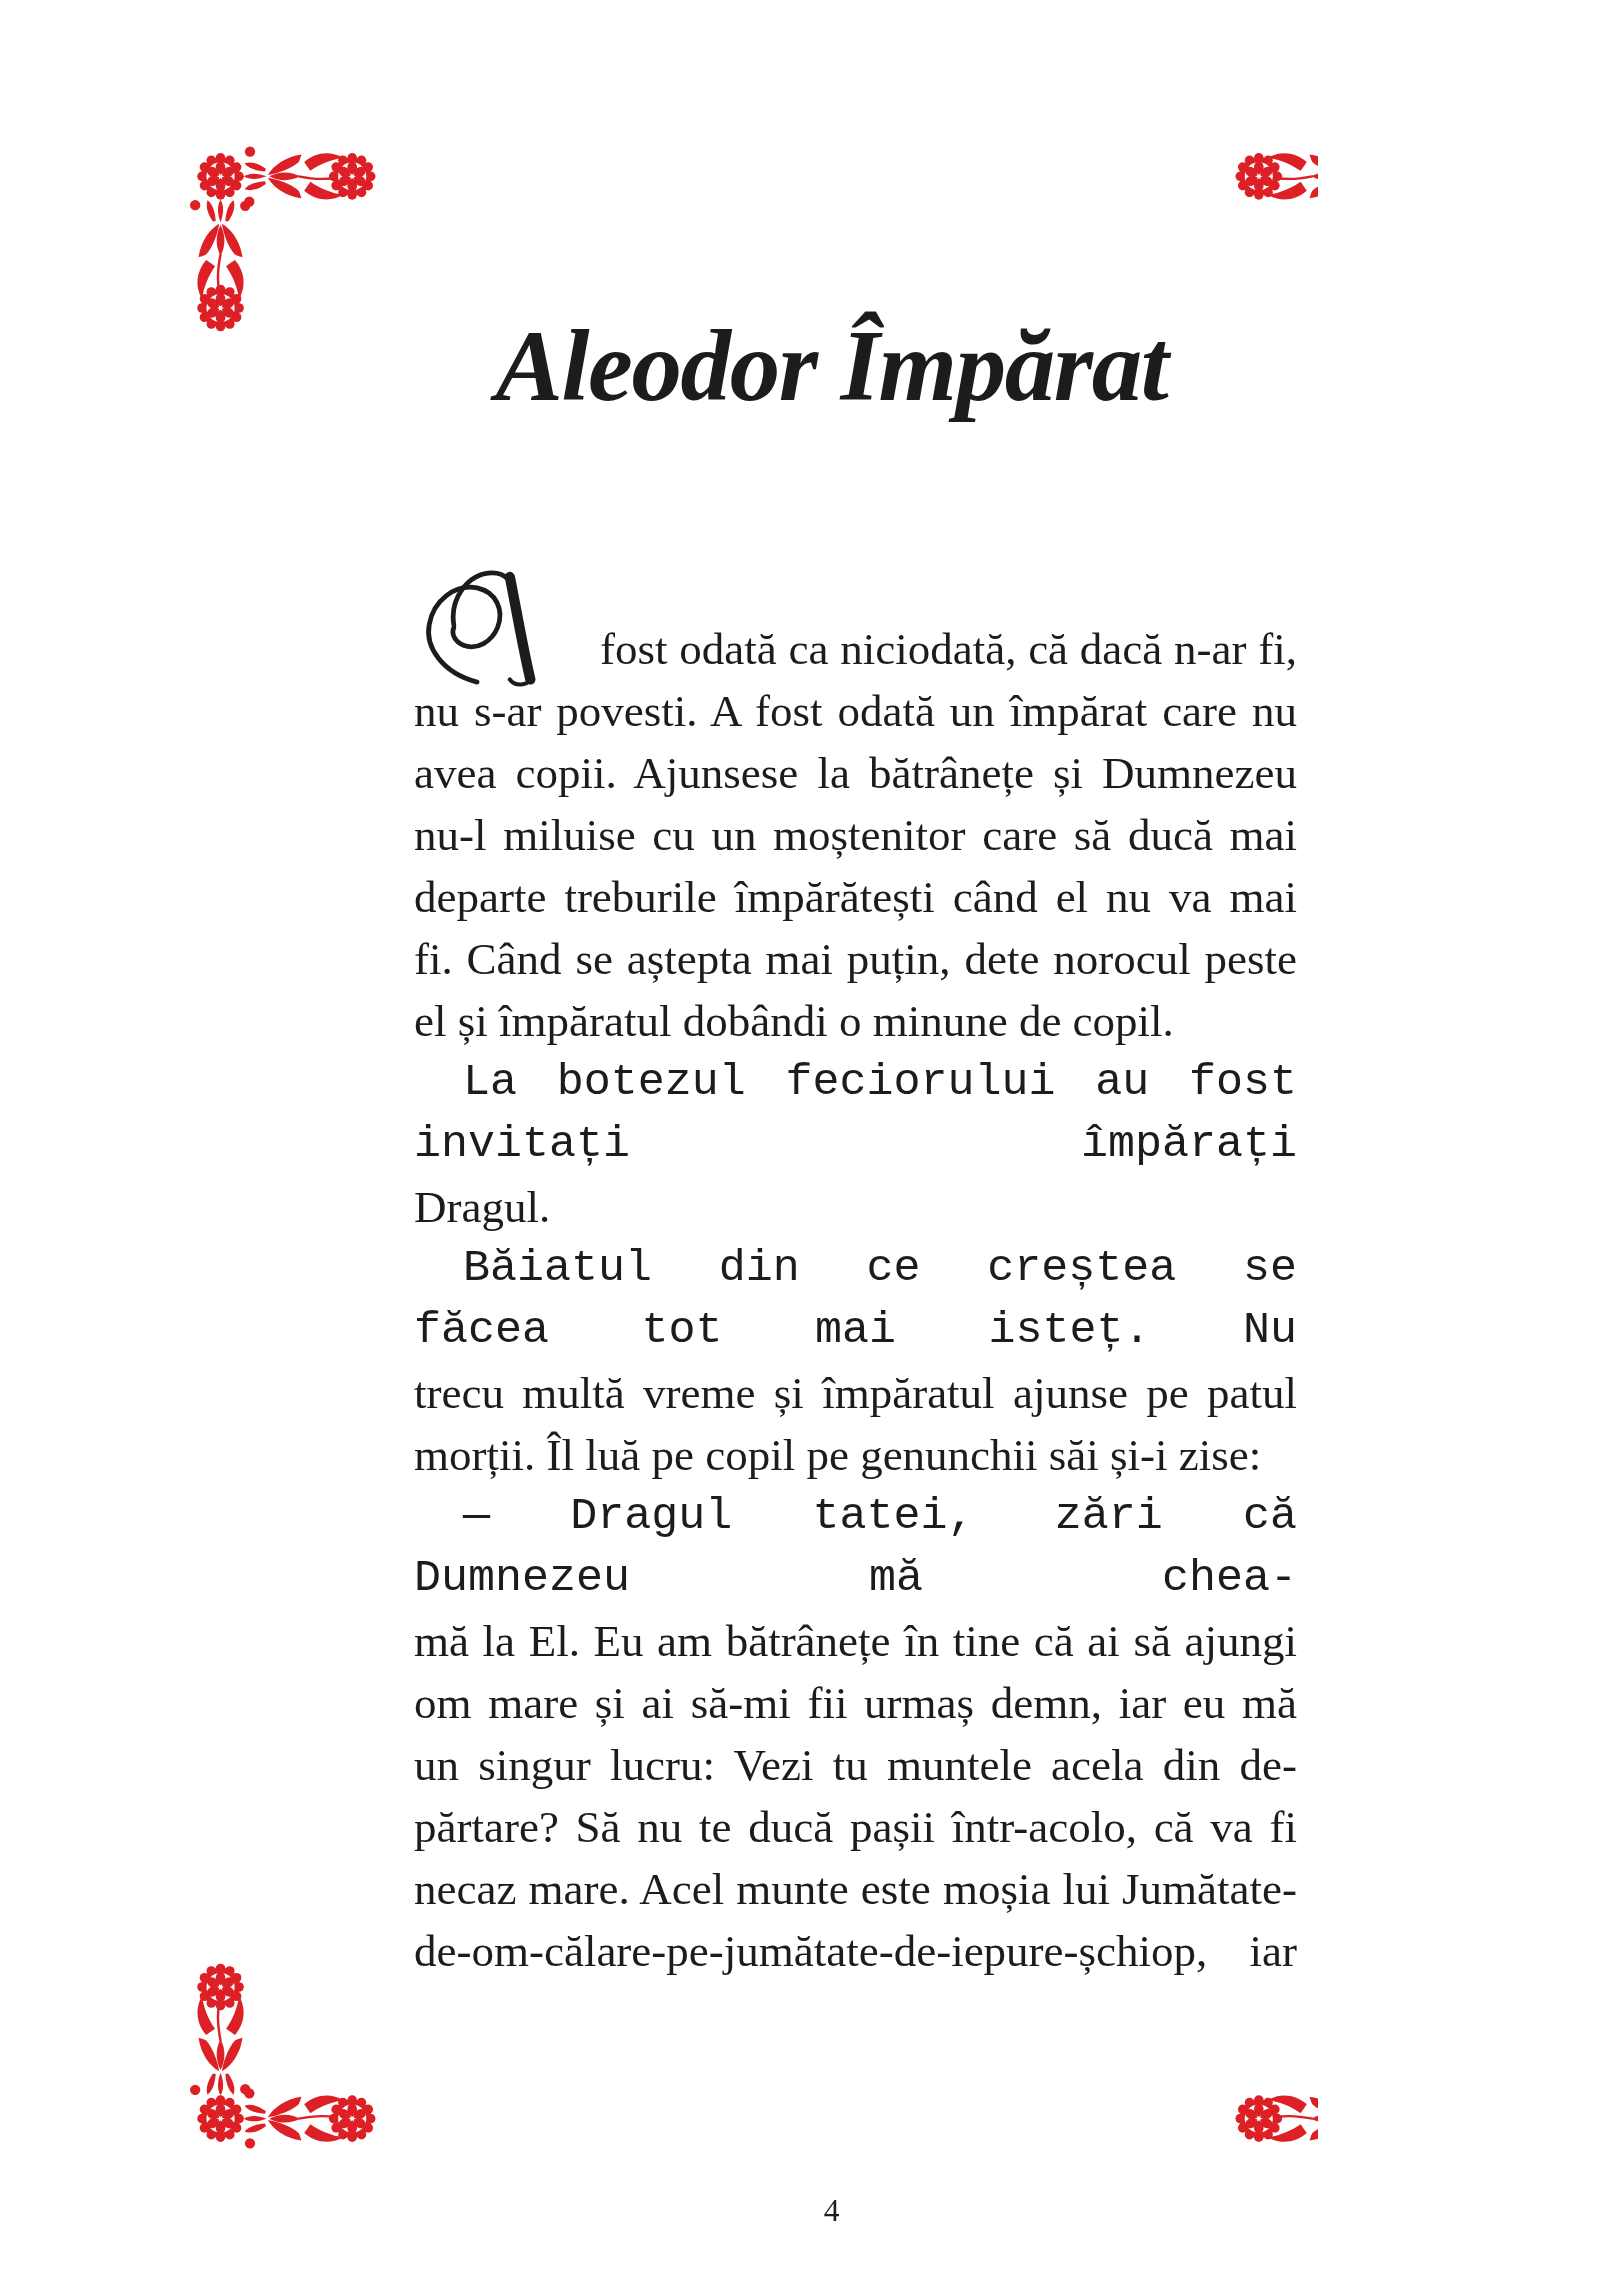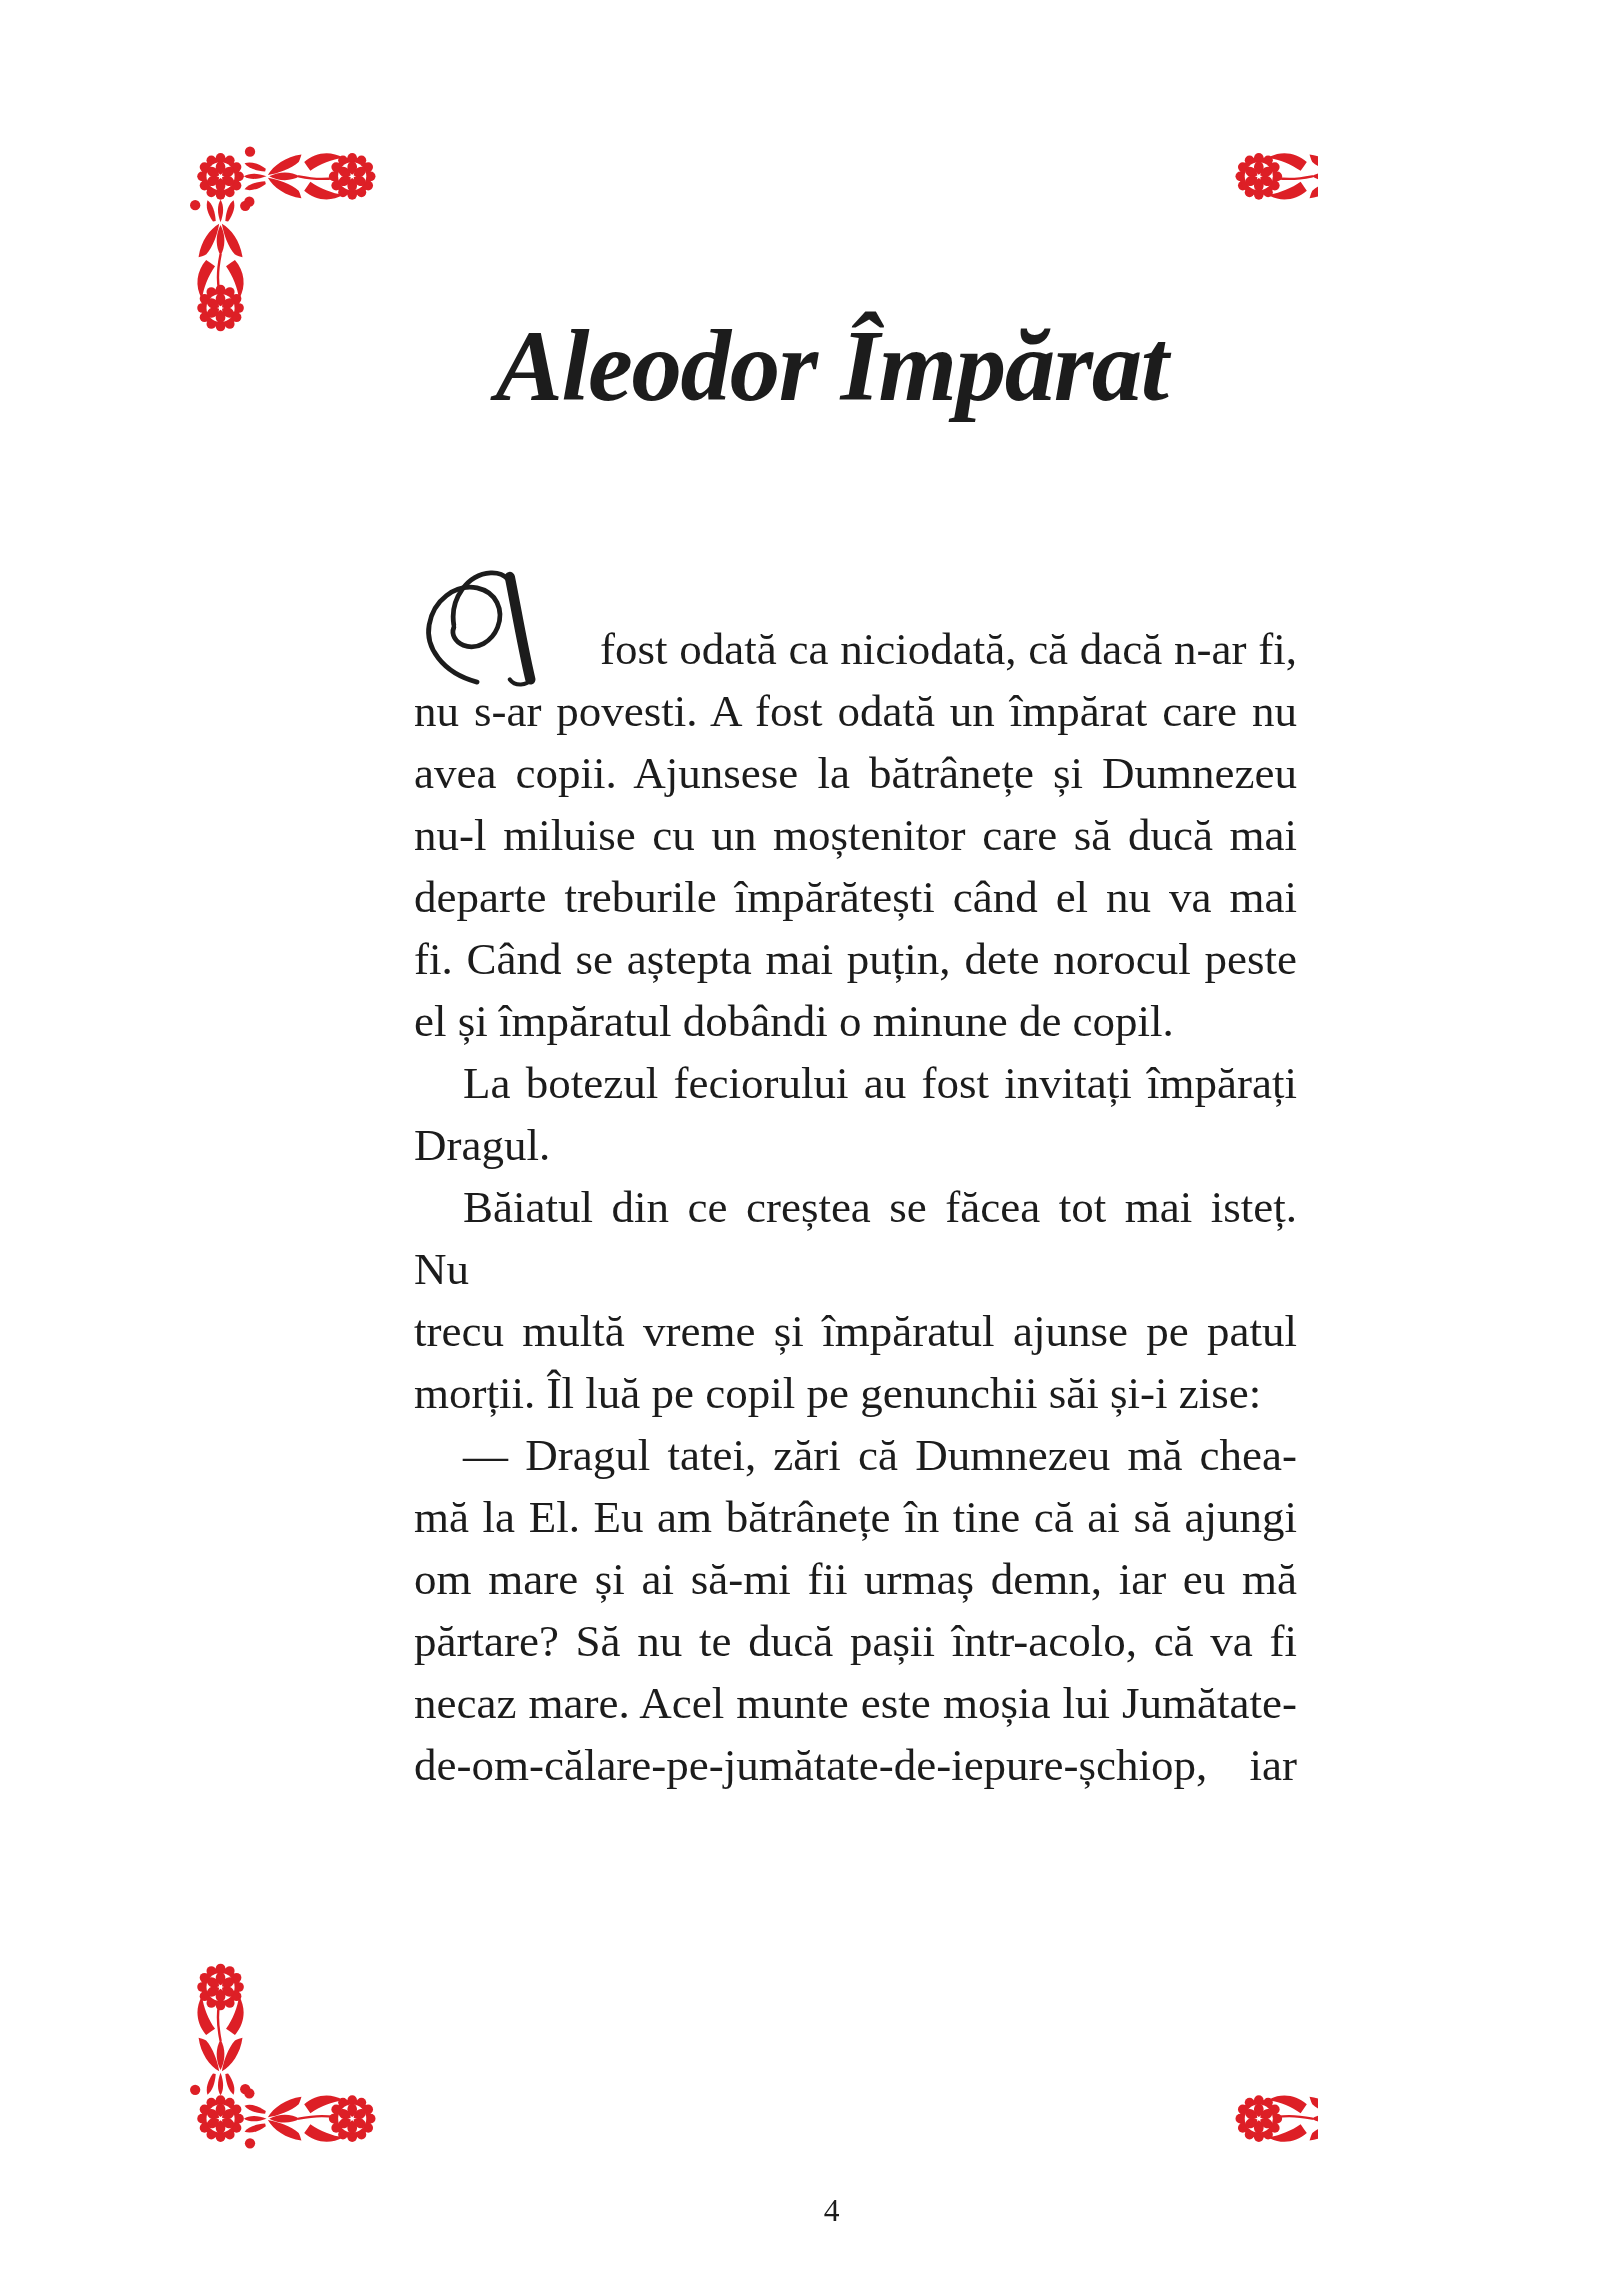--- a/index.html
+++ b/index.html
@@ -36,21 +36,21 @@
 
   .textblock {
     position: absolute;
     left: 366px; top: 618px; width: 931px;
     font-size: 45px;
     line-height: 62px;
   }
   .line { text-align: justify; text-align-last: justify; margin-left: 48px; }
   .t-first { padding-left: 186px; }
   .t-paragraph-end { text-align-last: left; }
-  .t-indent-justified { text-indent: 49px; }
+  .t-indent-justified { text-indent: 49px; font-family: Liberation Mono, monospace; }
 
   .dropcap {
     position: absolute;
     left: 48px; top: -52px;
     width: 137px; height: 123px;
   }
 
   .pagenum {
     position: absolute;
     left: 366px; top: 2195px; width: 931px;
@@ -147,20 +147,21 @@
       <div class="line t-justified">fi. Când se aștepta mai puțin, dete norocul peste</div>
       <div class="line t-paragraph-end">el și împăratul dobândi o minune de copil.</div>
       <div class="line t-indent-justified">La botezul feciorului au fost invitați împărați</div>
       <div class="line t-paragraph-end">Dragul.</div>
       <div class="line t-indent-justified">Băiatul din ce creștea se făcea tot mai isteț. Nu</div>
       <div class="line t-justified">trecu multă vreme și împăratul ajunse pe patul</div>
       <div class="line t-paragraph-end">morții. Îl luă pe copil pe genunchii săi și-i zise:</div>
       <div class="line t-indent-justified">— Dragul tatei, zări că Dumnezeu mă chea-</div>
       <div class="line t-justified">mă la El. Eu am bătrânețe în tine că ai să ajungi</div>
       <div class="line t-justified">om mare și ai să-mi fii urmaș demn, iar eu mă</div>
+      <div class="line t-justified">un singur lucru: Vezi tu muntele acela din de-</div>
       <div class="line t-justified">părtare? Să nu te ducă pașii într-acolo, că va fi</div>
       <div class="line t-justified">necaz mare. Acel munte este moșia lui Jumătate-</div>
       <div class="line t-justified">de-om-călare-pe-jumătate-de-iepure-șchiop, iar</div>
     </div>
 
   <div class="pagenum">4</div>
 
 </div>
 
 

